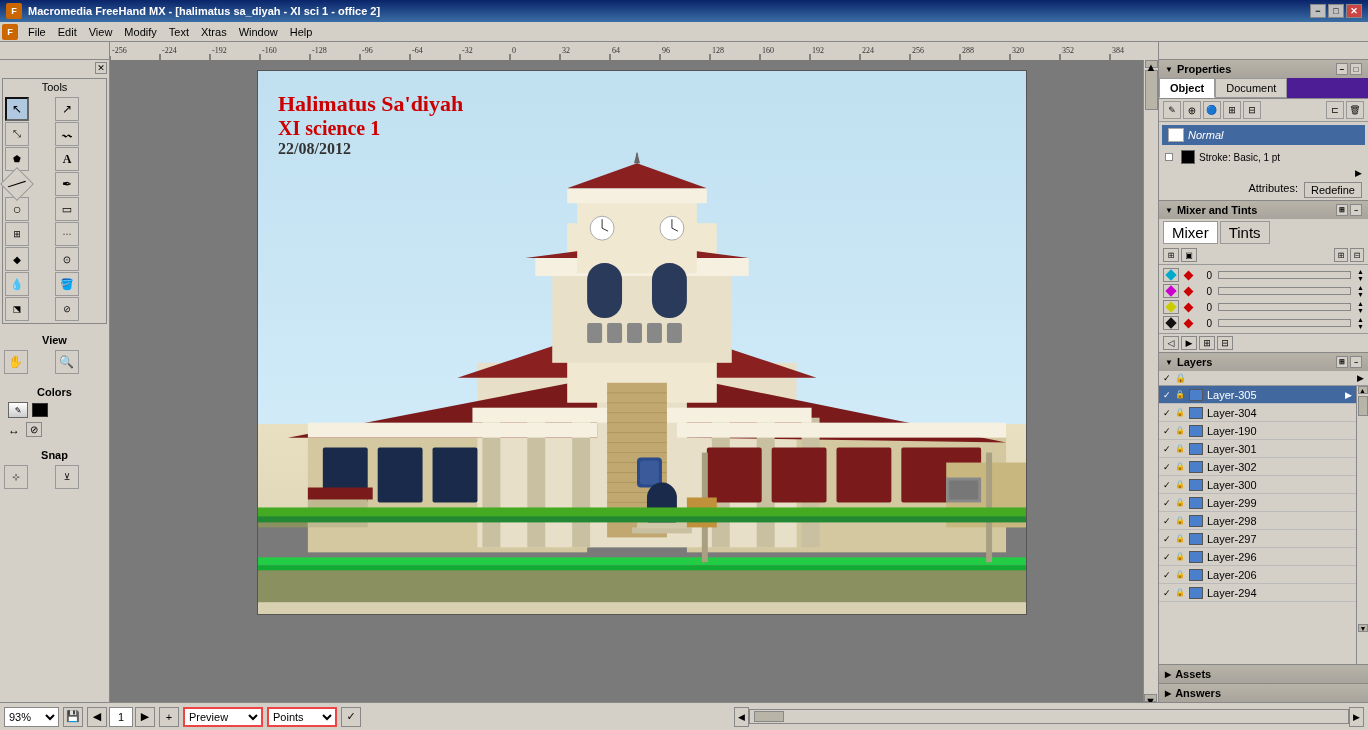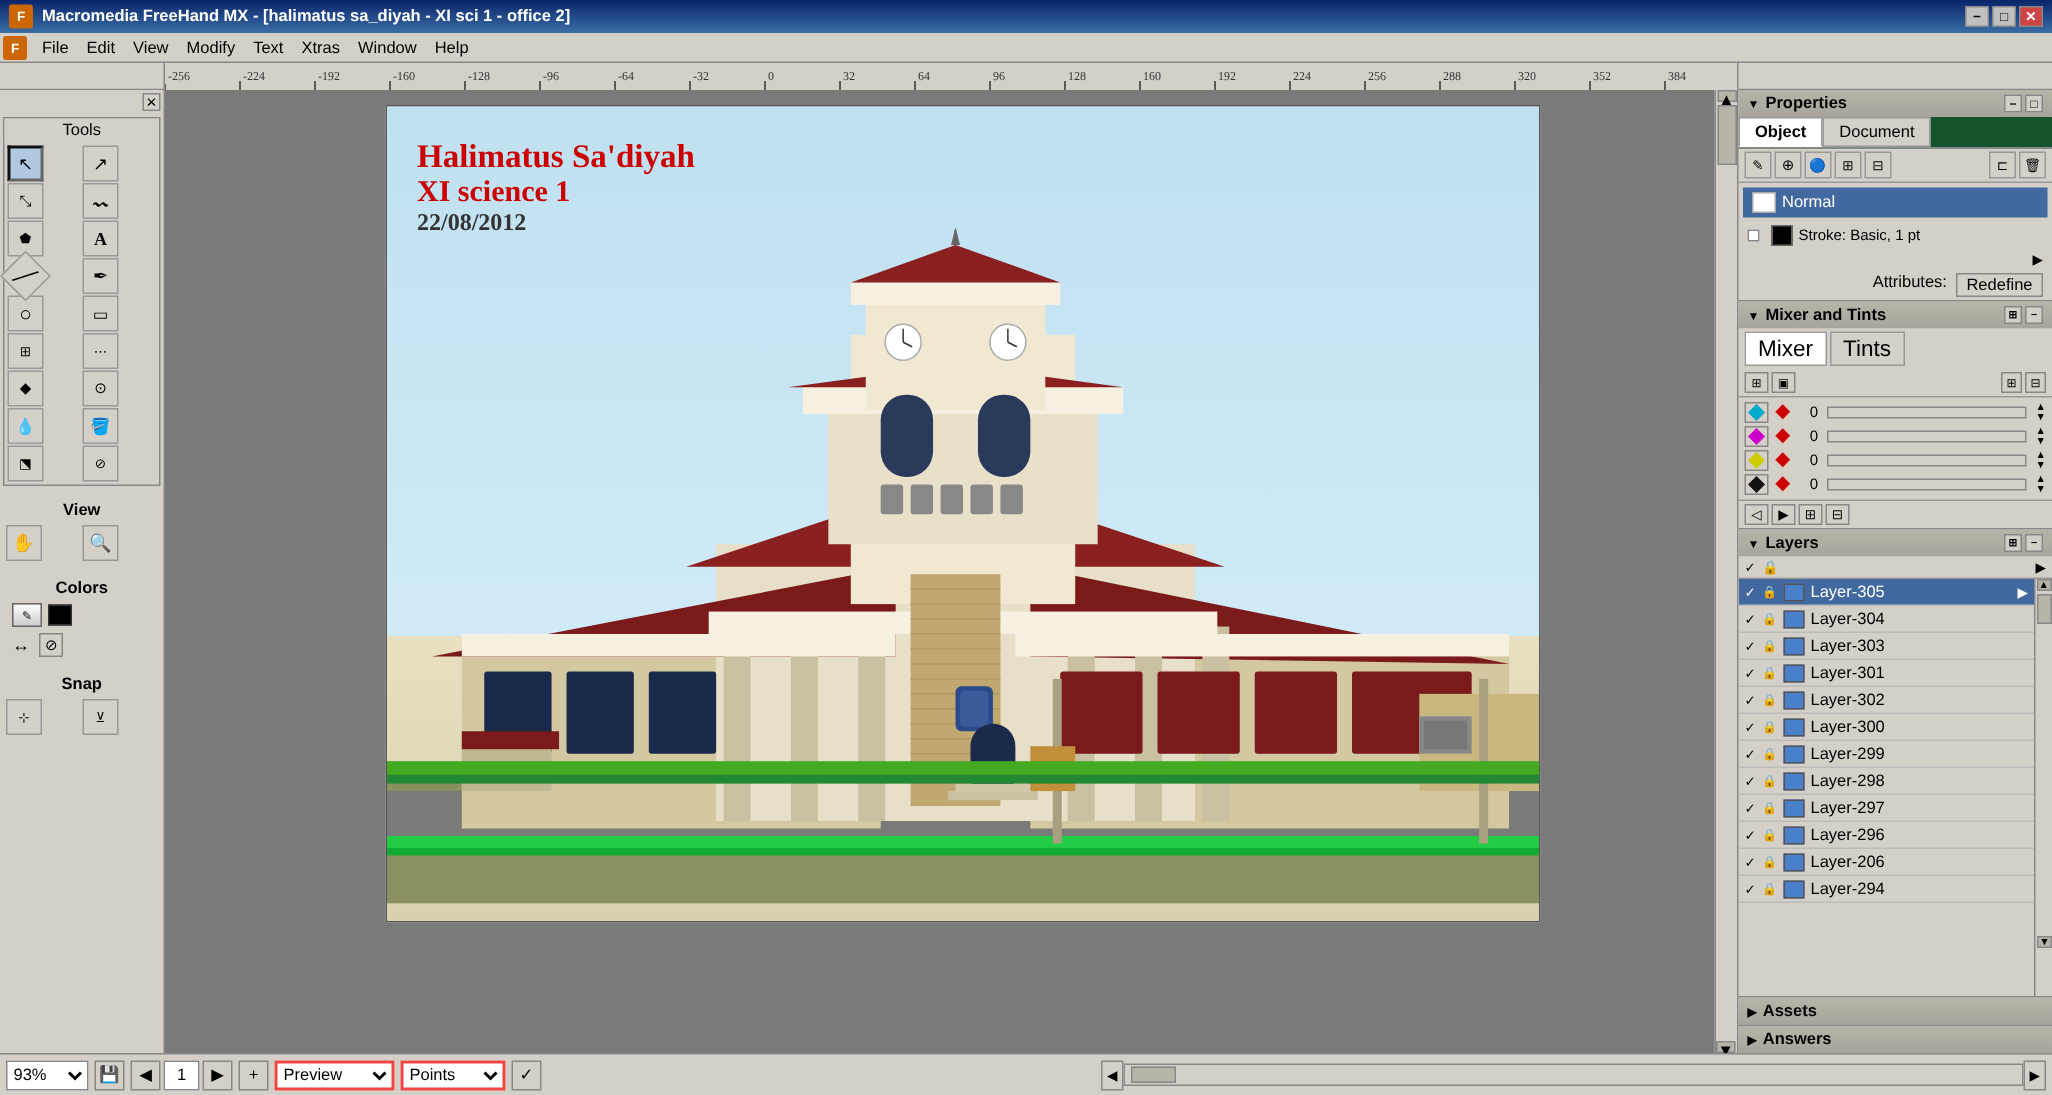--- a/index.html
+++ b/index.html
@@ -189,21 +189,21 @@
       cursor: pointer;
     }
 
     .rp-section-header .collapse-arrow {
       font-size: 8px;
     }
 
     
     .props-tabs {
       display: flex;
-      background: #14532d;
+      background: #4c1d95;
       border-bottom: 1px solid #888;
       align-items: flex-end;
     }
     .props-tab {
       padding: 3px 10px;
       font-size: 11px;
       border: 1px solid #999;
       cursor: pointer;
       background: #d4d0c8;
     }
@@ -799,21 +799,21 @@
         <div class="props-icon-btn" style="font-size:9px;">⊞</div>
         <div class="props-icon-btn" style="font-size:9px;">⊟</div>
         <div style="margin-left:auto;display:flex;gap:2px;">
           <div class="props-icon-btn" style="font-size:9px;">⊏</div>
           <div class="props-icon-btn" style="font-size:9px;">🗑</div>
         </div>
       </div>
 
       <div style="display:flex;align-items:center;gap:4px;padding:3px 6px;margin:3px;background:#4169a0;">
         <div style="width:16px;height:14px;background:white;border:1px solid #aaa;flex-shrink:0;"></div>
-        <div style="color:white;font-size:11px;flex:1;">Normal</div>
+        <div style="color:white;font-size:11px;flex:1;font-style:italic;">Normal</div>
       </div>
 
       <div class="stroke-row">
         <div style="width:8px;height:8px;background:white;border:1px solid #888;flex-shrink:0;margin-right:4px;"></div>
         <div class="stroke-swatch"></div>
         <span style="font-size:10px;">Stroke: Basic, 1 pt</span>
       </div>
 
       <div style="text-align:right;padding:2px 6px;font-size:9px;">▶</div>
 
@@ -951,21 +951,21 @@
         <span class="layer-check" style="font-size:9px;width:10px;">✓</span>
         <span class="layer-lock" style="font-size:8px;width:10px;">🔒</span>
         <div style="width:14px;height:12px;background:#4a7fcb;border:1px solid #555;flex-shrink:0;margin:0 2px;"></div>
         <span class="layer-name">Layer-304</span>
 
       </div>
             <div class="layer-item">
         <span class="layer-check" style="font-size:9px;width:10px;">✓</span>
         <span class="layer-lock" style="font-size:8px;width:10px;">🔒</span>
         <div style="width:14px;height:12px;background:#4a7fcb;border:1px solid #555;flex-shrink:0;margin:0 2px;"></div>
-        <span class="layer-name">Layer-303</span>
+        <span class="layer-name">Layer-190</span>
 
       </div>
             <div class="layer-item">
         <span class="layer-check" style="font-size:9px;width:10px;">✓</span>
         <span class="layer-lock" style="font-size:8px;width:10px;">🔒</span>
         <div style="width:14px;height:12px;background:#4a7fcb;border:1px solid #555;flex-shrink:0;margin:0 2px;"></div>
         <span class="layer-name">Layer-301</span>
 
       </div>
             <div class="layer-item">

